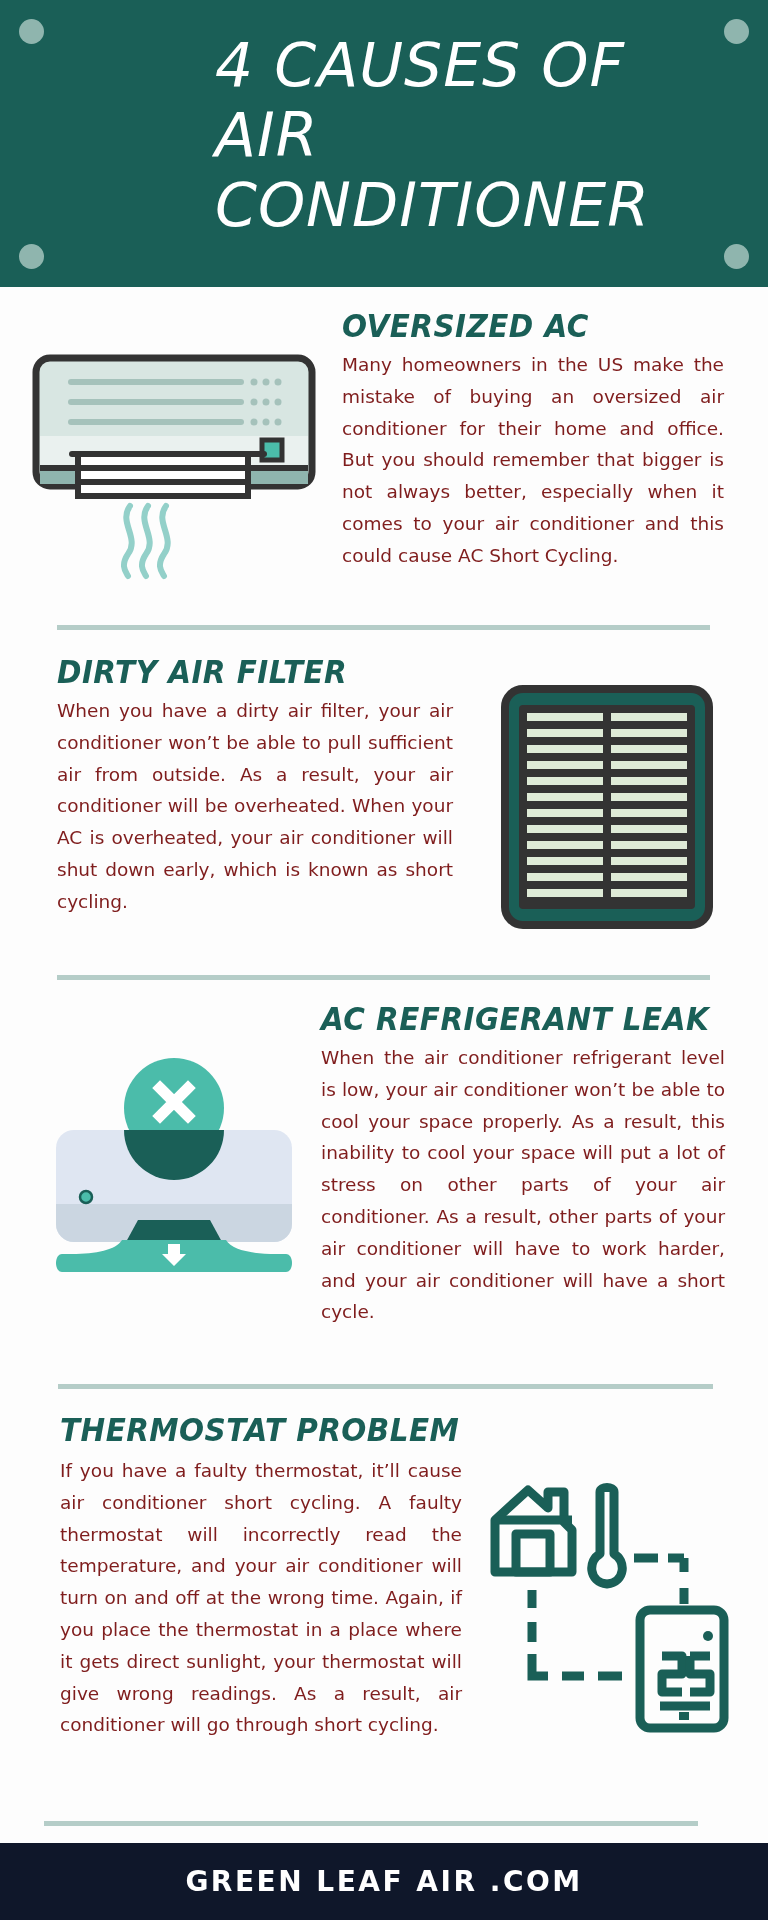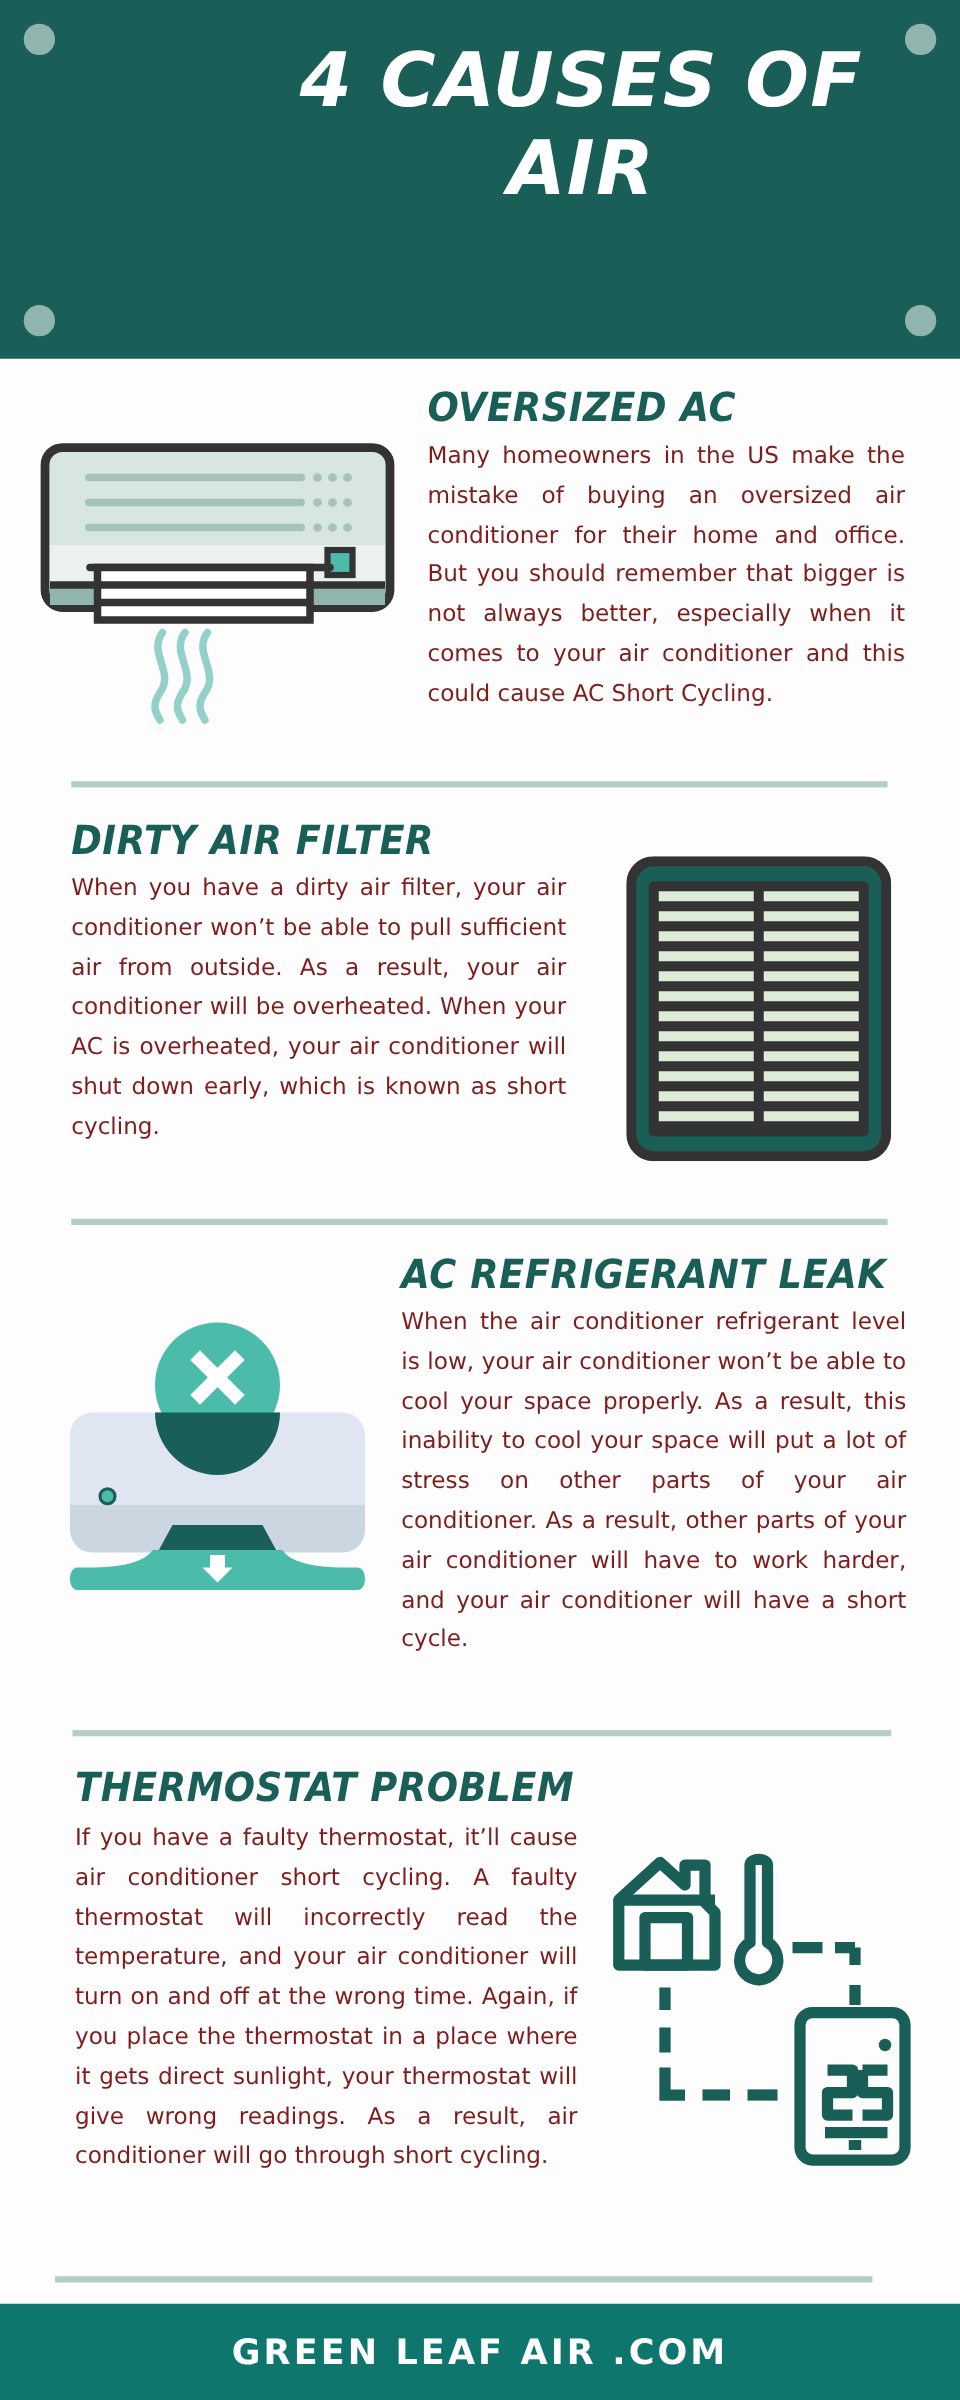--- a/index.html
+++ b/index.html
@@ -5,48 +5,49 @@
     * { box-sizing: border-box; margin: 0; padding: 0; }
     html, body { width: 768px; height: 1920px; background: #fdfdfd; overflow: hidden; }
     body { position: relative; font-family: "DejaVu Sans", sans-serif; color: #333; }
 
     .header { position: absolute; left: 0; top: 0; width: 768px; height: 287px; background: #1a5f57; }
     .dot { position: absolute; width: 25px; height: 25px; border-radius: 50%; background: #8fb5ae; }
     .logo { position: absolute; left: 52px; top: 72px; width: 160px; height: 135px; }
     .logo-text1 { position: absolute; left: 0; top: 82px; width: 160px; text-align: center; font-family: "Liberation Sans", sans-serif; font-size: 21px; color: #1b1b1b; letter-spacing: 0.3px; }
     .logo-text2 { position: absolute; left: 0; top: 104px; width: 160px; text-align: center; font-family: "Liberation Sans", sans-serif; font-size: 25px; font-weight: bold; color: #3bb143; }
 
-    .title { position: absolute; left: 215px; top: 30px; width: 500px; text-align: center; color: #ffffff;
-      font-family: "DejaVu Sans", sans-serif; font-weight: bold; font-style: italic; font-size: 60px; line-height: 70px; letter-spacing: 1px; }
+    .title { position: absolute; left: 215px; top: 30px; width: 500px; text-align: left; color: #ffffff;
+      font-family: "DejaVu Sans", sans-serif; font-weight: normal; font-style: italic; font-size: 60px; line-height: 70px; letter-spacing: 1px; }
     .title span { display: block; }
 
     .section-heading { position: absolute; color: #1a5f57; font-family: "DejaVu Sans", sans-serif; font-weight: bold; font-style: italic;
       font-size: 32px; letter-spacing: 0.5px; line-height: 40px; transform: scaleX(0.92); transform-origin: left center; white-space: nowrap; }
     .section-body { position: absolute; font-family: "DejaVu Sans", sans-serif; font-size: 18.5px; line-height: 31.8px; text-align: justify; color: #7f1d1d; }
     .section-body.last-left { text-align-last: left; }
 
     .divider { position: absolute; height: 5px; background: #b5cdc8; }
 
-    .footer { position: absolute; left: 0; top: 1843px; width: 768px; height: 77px; background: #0f766e; display: flex; align-items: center; justify-content: center; }
+    .footer { position: absolute; left: 0; top: 1843px; width: 768px; height: 77px; background: #0f172a; display: flex; align-items: center; justify-content: center; }
     .footer-text { color: #ffffff; font-family: "DejaVu Sans", sans-serif; font-weight: bold; font-size: 28px; letter-spacing: 2.5px; }
 
     .icon { position: absolute; }
   </style>
 </head>
 <body>
 
 <div class="header">
   <div class="dot" style="left:19px; top:19px;"></div>
   <div class="dot" style="left:724px; top:19px;"></div>
   <div class="dot" style="left:19px; top:244px;"></div>
   <div class="dot" style="left:724px; top:244px;"></div>
 
 
   <div class="title">
     <span>4 CAUSES OF AIR</span>
+    <span>CONDITIONER</span>
   </div>
 </div>
 
 <div class="section-heading" style="left:342px; top:306px;">OVERSIZED AC</div>
 <div class="section-body" style="left:342px; top:349px; width:382px;">Many homeowners in the US make the mistake of buying an oversized air conditioner for their home and office. But you should remember that bigger is not always better, especially when it comes to your air conditioner and this could cause AC Short Cycling.</div>
 
 <svg class="icon" style="left:32px; top:354px;" width="285" height="232" viewBox="0 0 285 232">
   <rect x="4" y="4" width="276" height="128" rx="14" fill="#d8e6e2" stroke="#333" stroke-width="7"></rect>
   <rect x="8" y="82" width="268" height="32" fill="#eaf1ef"></rect>
   <rect x="8" y="114" width="268" height="16" fill="#8fb5ae"></rect>

